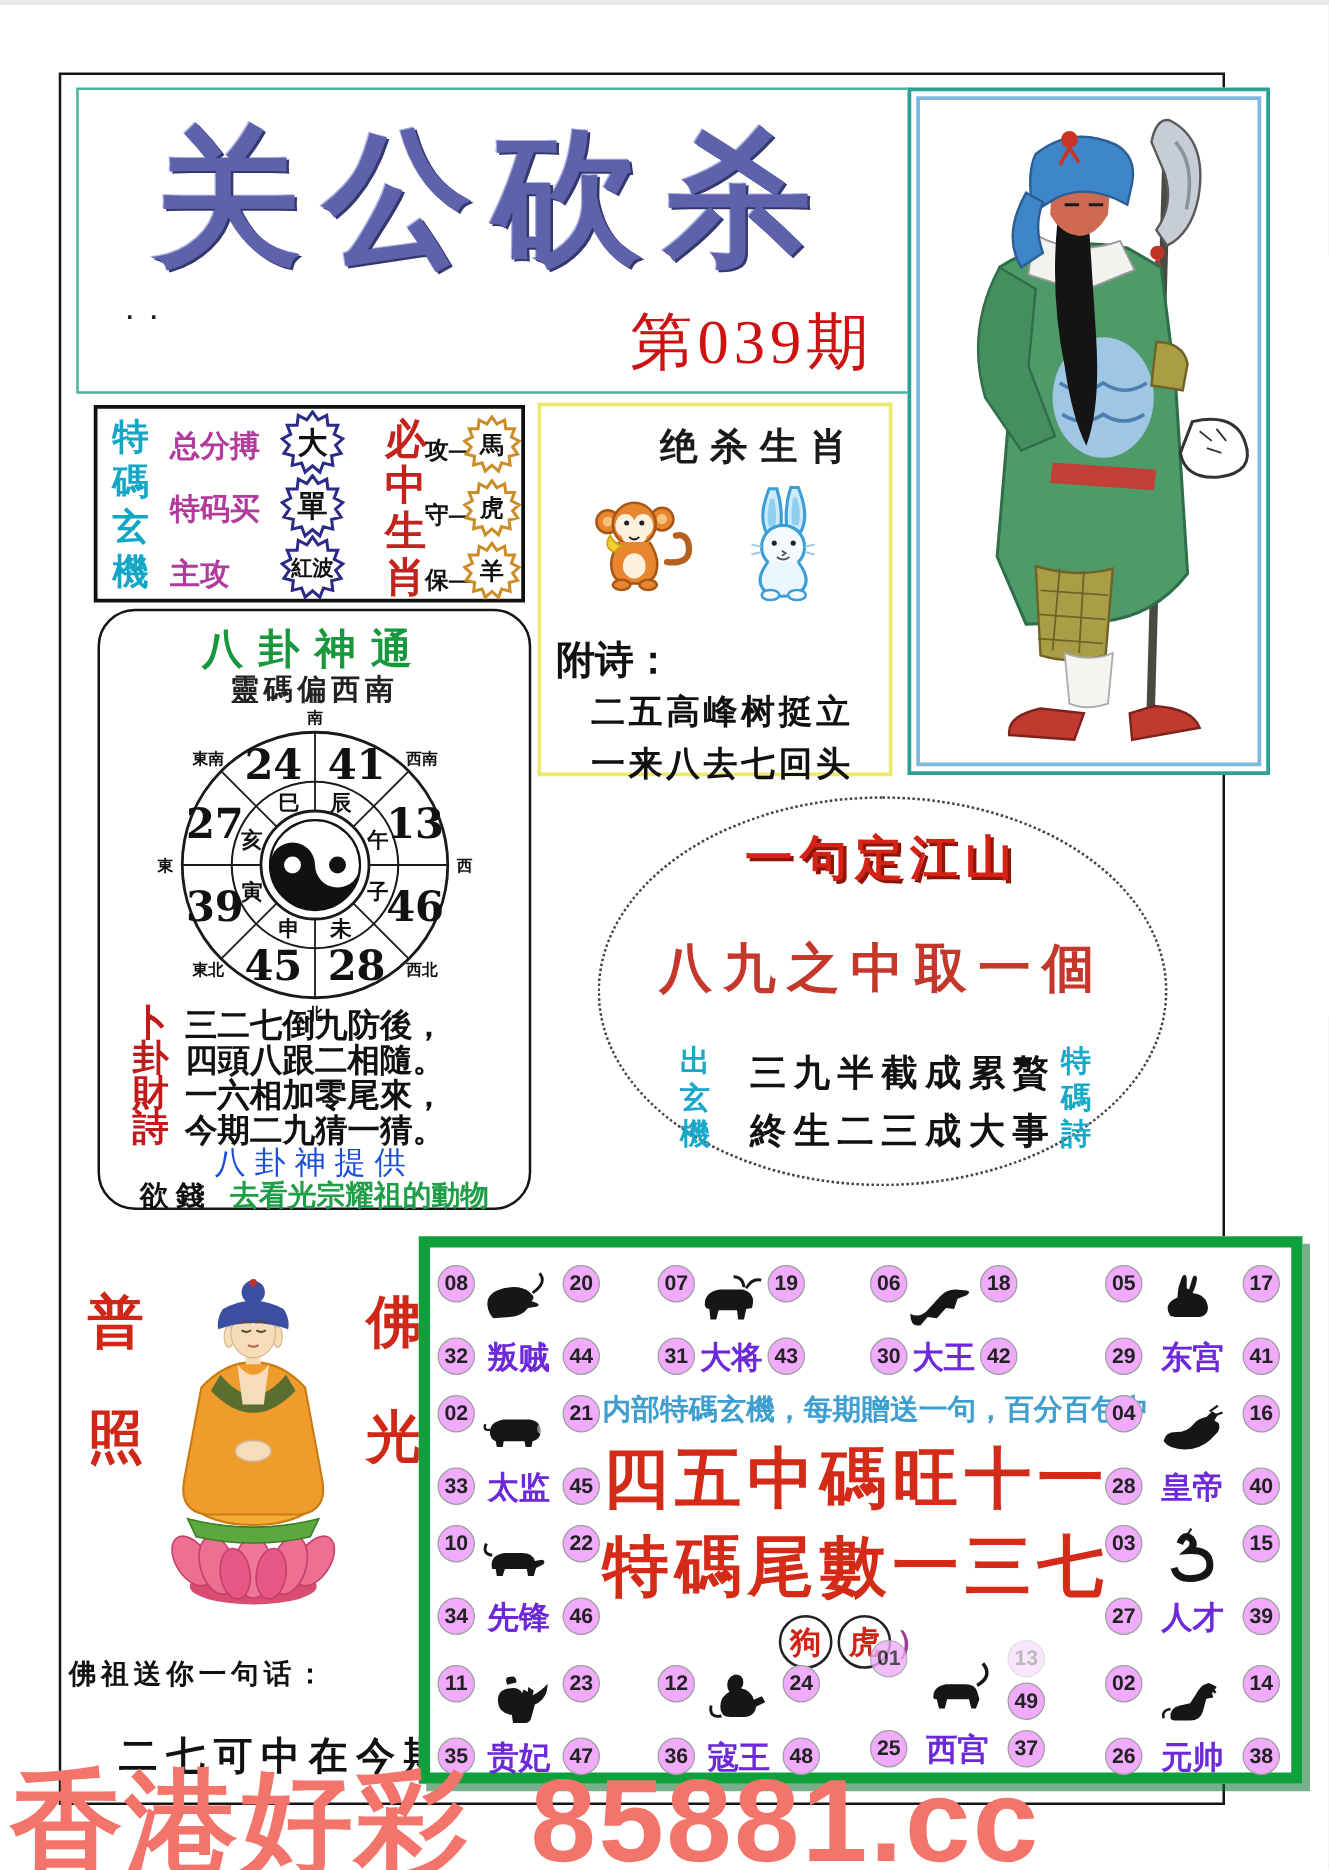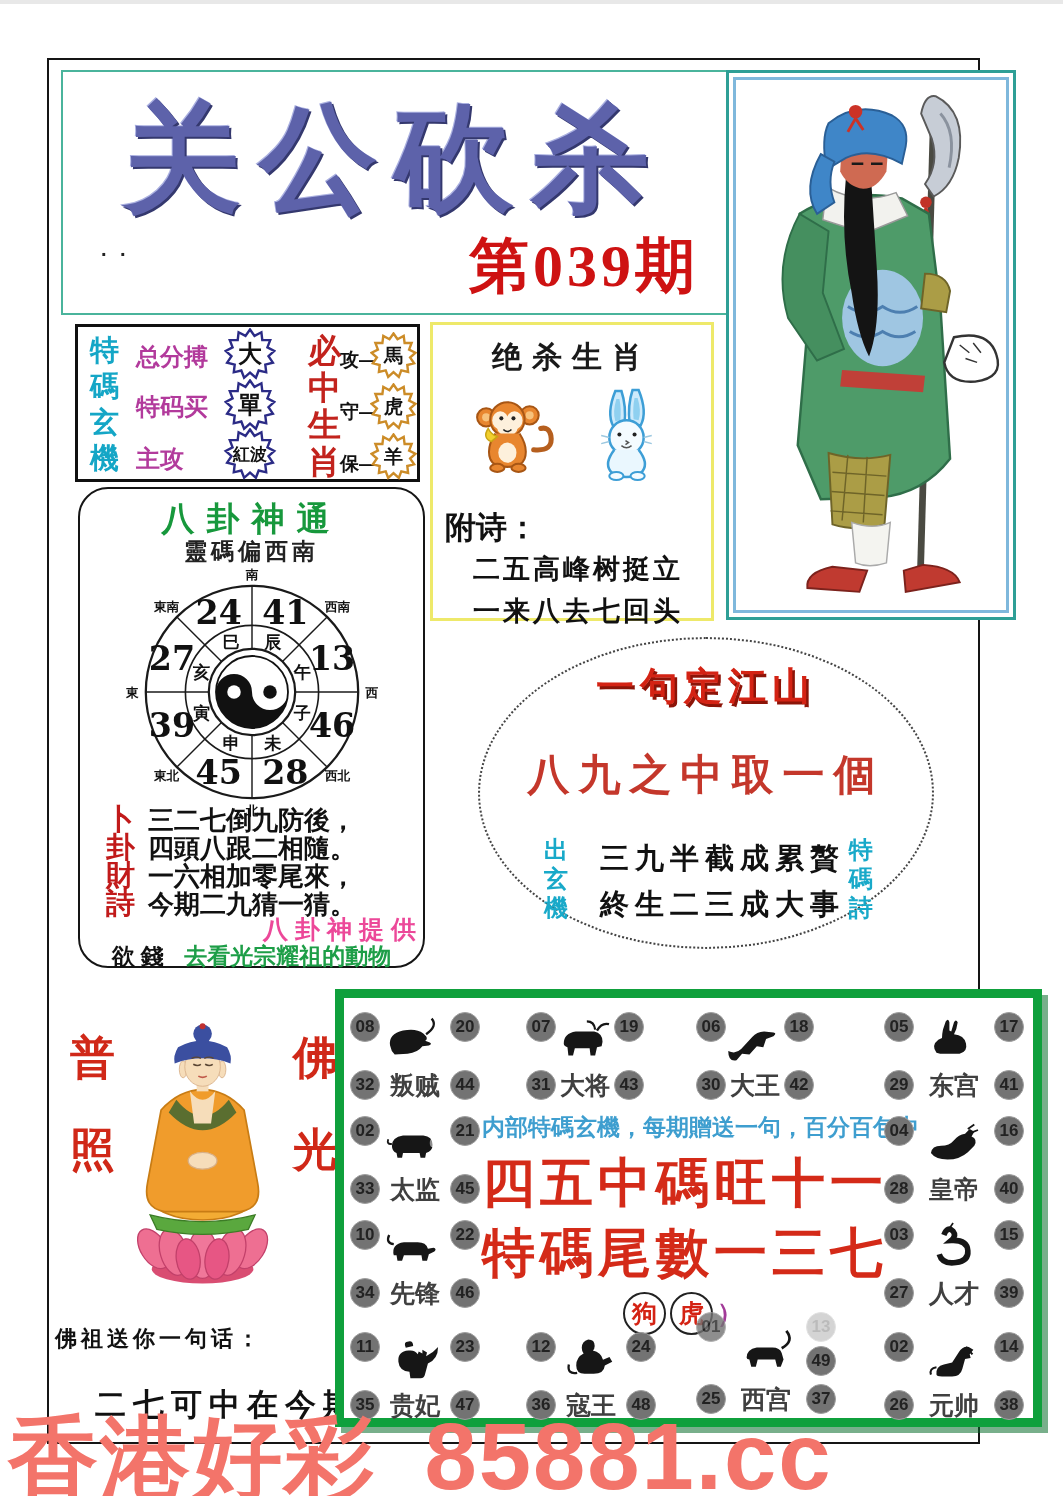--- a/index.html
+++ b/index.html
@@ -9,21 +9,21 @@
   .frame{position:absolute;left:47px;top:54px;width:933px;height:1386px;
          border:2.5px solid #151515;box-sizing:border-box;}
   
   .header-box{position:absolute;left:61px;top:66px;width:668px;height:245px;
               border:2.5px solid #4ab49c;background:#fff;box-sizing:border-box;}
   .main-title{position:absolute;left:0;top:8px;width:100%;text-align:center;
               font-family:"Liberation Serif",serif;font-weight:bold;font-size:118px;
               letter-spacing:18px;color:#5d62aa;
               text-shadow:2px 2px 0 #34386e,-1px -1px 0 #aab0e0;}
   .issue{position:absolute;right:28px;bottom:6px;font-family:"Liberation Serif",serif;
-         font-weight:bold;font-size:60px;color:#ce1212;letter-spacing:4px;}
+         font-weight:normal;font-size:50px;color:#ce1212;letter-spacing:4px;}
   .marks{position:absolute;left:38px;bottom:52px;font-size:20px;font-weight:bold;color:#222;letter-spacing:4px;}
   
   .gg-box{position:absolute;left:726px;top:66px;width:290px;height:550px;
           border:3px solid #2e9f96;background:#fff;box-sizing:border-box;}
   .gg-inner{position:absolute;inset:4px;border:3px solid #7fb8dc;box-sizing:border-box;}
   
   .mystery-box{position:absolute;left:75px;top:320px;width:345px;height:158px;
                border:3px solid #101010;background:#fff;box-sizing:border-box;}
   .vtext{width:1.05em;word-break:break-all;font-weight:bold;}
   .mv-title{position:absolute;left:12px;top:5px;font-size:29px;line-height:36px;color:#14a6c6;}
@@ -31,36 +31,36 @@
   .sure-title{position:absolute;left:230px;top:5px;font-size:33px;line-height:37px;color:#c2231d;}
   .slabel{position:absolute;left:262px;font-size:19px;font-weight:bold;color:#111;white-space:nowrap;}
   .burst{position:absolute;}
   .burst svg{position:absolute;left:0;top:0;}
   .burst-text{position:absolute;inset:0;display:flex;align-items:center;justify-content:center;
               font-weight:bold;color:#111;font-family:"Liberation Serif",serif;}
   
   .kill-box{position:absolute;left:430px;top:318px;width:284px;height:299px;
             border:3px solid #eee96a;background:#fff;box-sizing:border-box;}
   .kill-title{position:absolute;top:12px;width:100%;text-align:center;font-size:30px;
-              font-weight:bold;color:#1a1a1a;letter-spacing:10px;}
+              font-weight:bold;color:#1a1a1a;letter-spacing:10px;padding-left:36px;}
   .kpoem-label{position:absolute;left:12px;top:182px;font-size:31px;font-weight:bold;color:#111;}
   .kpoem-line{position:absolute;left:40px;font-size:27px;font-weight:bold;color:#111;
               font-family:"Liberation Serif",serif;letter-spacing:3px;}
   
   .bagua-box{position:absolute;left:78px;top:483px;width:347px;height:481px;
              border:2.5px solid #151515;border-radius:30px;background:#fff;box-sizing:border-box;}
   .bagua-title{position:absolute;top:8px;width:100%;text-align:center;font-size:33px;
                font-weight:bold;color:#17983c;letter-spacing:12px;}
   .bagua-sub{position:absolute;top:47px;width:100%;text-align:center;font-size:23px;
              font-weight:bold;color:#222;letter-spacing:4px;}
   .fpoem-title{position:absolute;left:26px;top:316px;font-size:29px;line-height:28px;color:#c11a1a;}
   .fpoem-line{position:absolute;left:68px;font-size:26px;font-weight:bold;color:#111;
               font-family:"Liberation Serif",serif;white-space:nowrap;}
-  .provider{position:absolute;top:424px;width:100%;text-align:right;font-size:25px;
-            font-weight:bold;color:#ec4899;letter-spacing:7px;}
+  .provider{position:absolute;top:424px;width:100%;text-align:center;font-size:25px;
+            font-weight:normal;color:#1d4ed8;letter-spacing:7px;}
   .money-line{position:absolute;top:452px;width:100%;text-align:center;font-size:23px;font-weight:bold;}
   .money-label{color:#111;letter-spacing:6px;margin-right:8px;}
   .money-hint{color:#1d9e47;}
   
   .sent-ellipse{position:absolute;left:478px;top:633px;width:456px;height:312px;
                 border:2.5px dotted #444;border-radius:50%;background:#fff;box-sizing:border-box;}
   .sent-title{position:absolute;top:22px;width:100%;text-align:center;font-size:38px;font-weight:bold;
               color:#d42314;letter-spacing:6px;text-shadow:2.5px 2.5px 0 #8c1408;}
   .sent-main{position:absolute;top:108px;width:100%;text-align:center;font-size:42px;font-weight:bold;
              color:#c4372b;font-family:"Liberation Serif",serif;letter-spacing:9px;}
@@ -73,25 +73,25 @@
               font-family:"Liberation Serif",serif;letter-spacing:4px;}
   .gift-line{position:absolute;left:95px;top:1380px;font-size:31px;font-weight:bold;color:#111;
              font-family:"Liberation Serif",serif;letter-spacing:7px;}
   
   .green-box{position:absolute;left:335px;top:985px;width:707px;height:438px;background:#fff;
              border:9px solid #0fa03c;box-sizing:border-box;
              box-shadow:6px 6px 0 rgba(10,110,44,.55);}
   .zcell{position:absolute;height:90px;}
   .num{position:absolute;width:30px;height:30px;border:1.5px solid #9f9f9f;border-radius:50%;
        display:flex;align-items:center;justify-content:center;font-size:17px;font-weight:bold;
-       color:#222;background:#737373;box-sizing:border-box;}
+       color:#222;background:#f0abfc;box-sizing:border-box;}
   .zicon{position:absolute;left:50%;transform:translateX(-50%);top:0;width:66px;height:48px;}
   .zicon svg{width:100%;height:100%;}
   .zlabel{position:absolute;left:50%;transform:translateX(-50%);top:55px;font-size:25px;
-          font-weight:bold;color:#404040;white-space:nowrap;}
+          font-weight:bold;color:#6d28d9;white-space:nowrap;}
   .mid-panel{position:absolute;left:138px;top:106px;width:402px;height:232px;text-align:center;}
   .hint{position:absolute;top:8px;width:100%;font-size:23px;font-weight:bold;color:#3e9ecf;white-space:nowrap;}
   .slogan{position:absolute;width:100%;font-size:53px;font-weight:bold;color:#d42a18;
           font-family:"Liberation Serif",serif;letter-spacing:5px;white-space:nowrap;}
   .lucky{position:absolute;top:188px;width:100%;font-size:26px;font-weight:bold;color:#a23a98;
          display:flex;align-items:center;justify-content:center;gap:4px;}
   .lucky-circle{display:inline-flex;align-items:center;justify-content:center;width:39px;height:39px;
                 border:2px solid #222;border-radius:50%;color:#d42314;font-size:25px;background:#fff;}
   
   .footer{position:absolute;left:8px;top:1394px;white-space:nowrap;font-weight:bold;color:#f3746a;z-index:5;}

